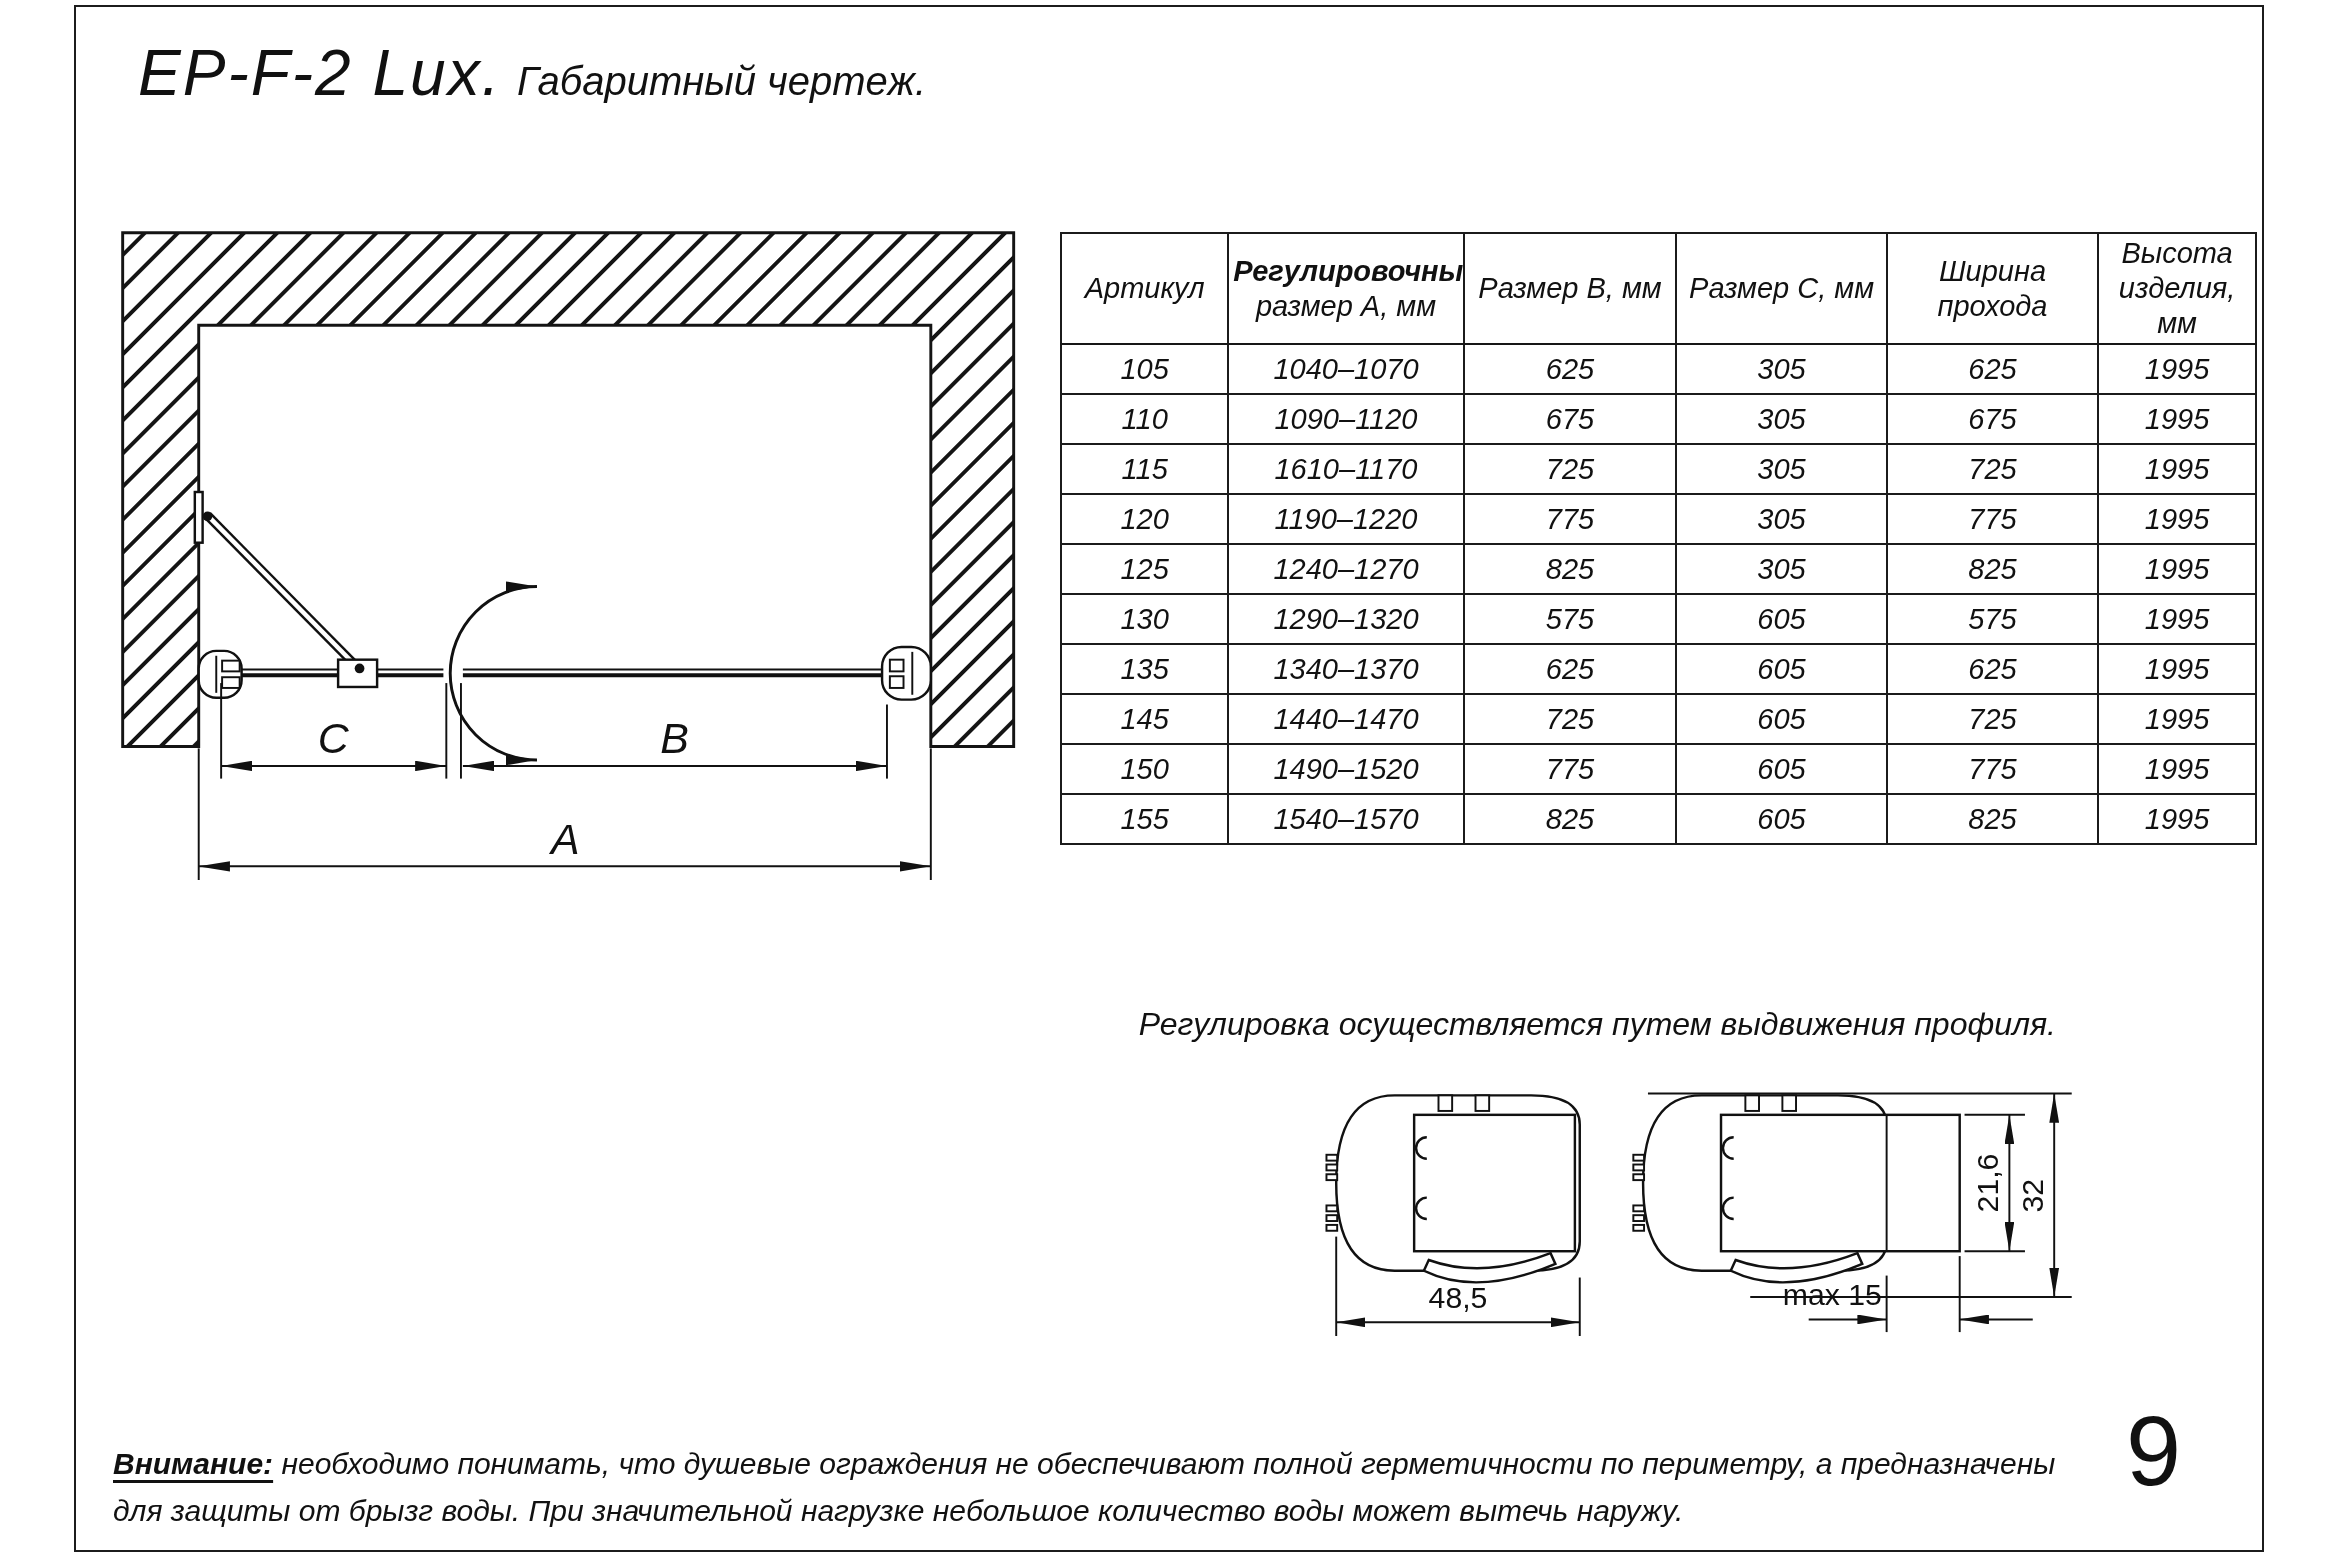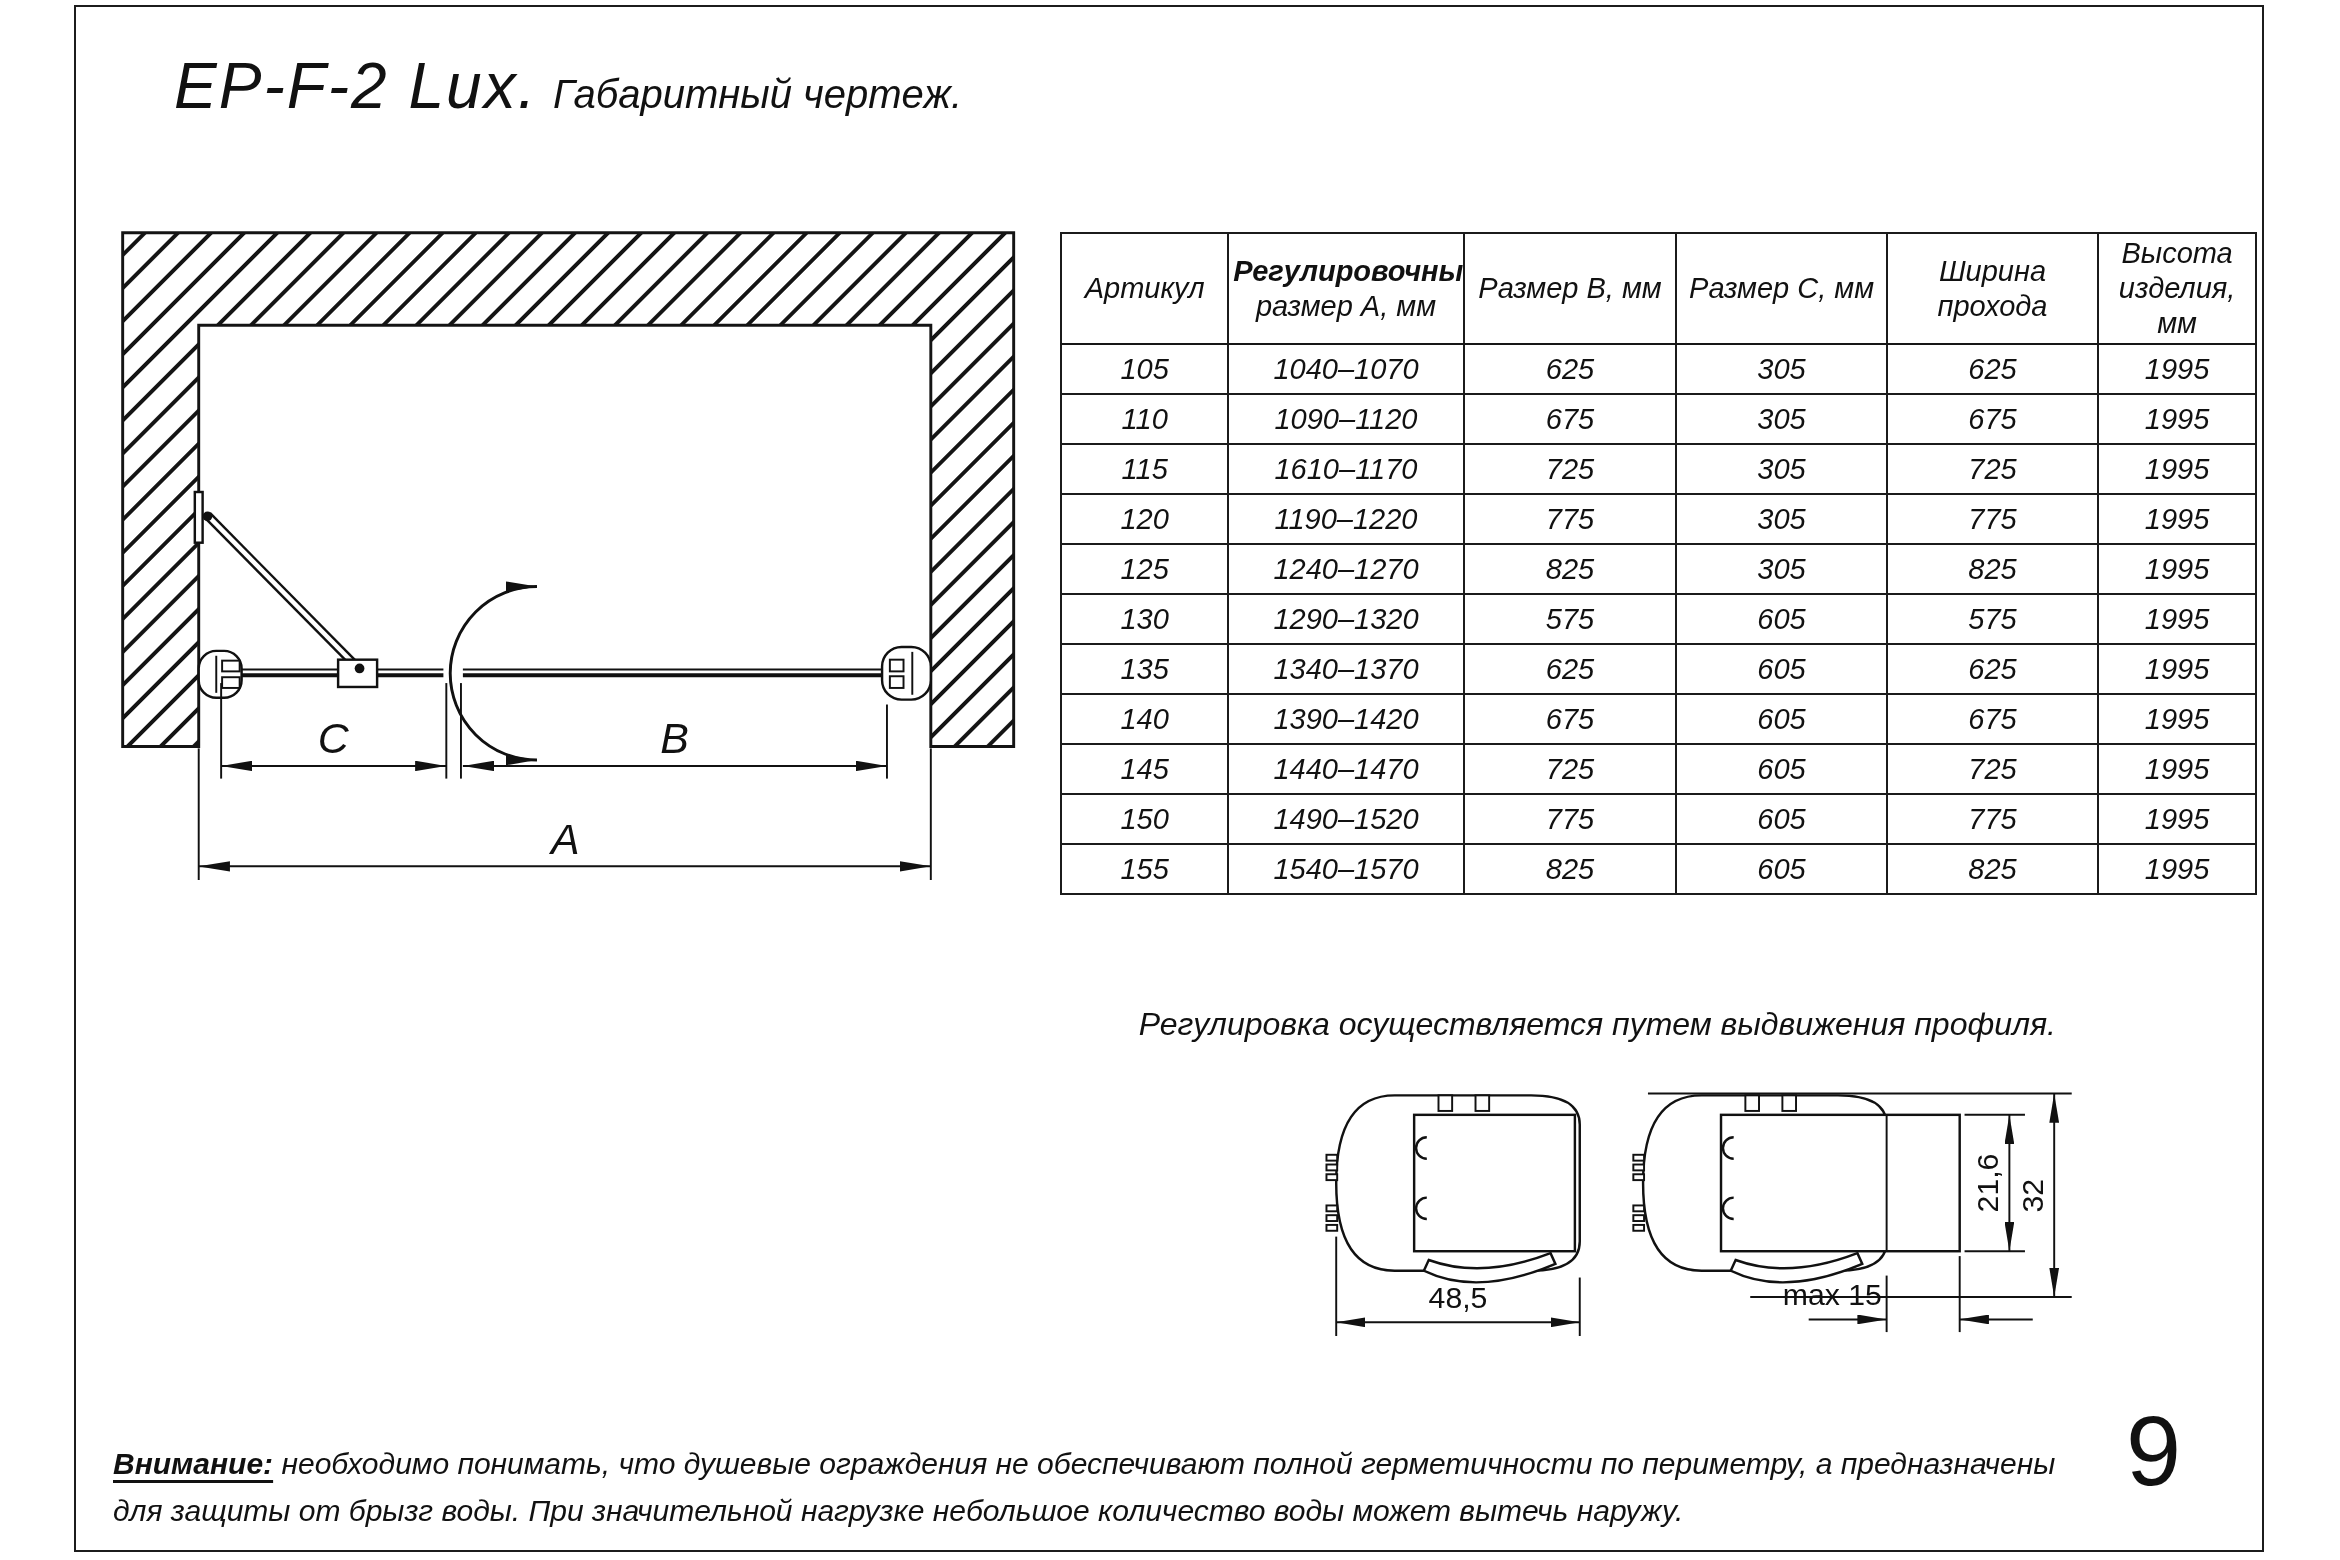--- a/index.html
+++ b/index.html
@@ -5,21 +5,21 @@
   html,body { margin:0; padding:0; background:#e8e8e8; }
   .page {
     position:relative; width:2341px; height:1560px; background:#ffffff;
     font-family:"Liberation Sans", sans-serif; color:#111; overflow:hidden;
   }
   .frame {
     position:absolute; left:74px; top:4.9px; width:2190px; height:1547px;
     border:2px solid #1c1c1c; box-sizing:border-box;
   }
   
-  .title { position:absolute; left:138px; top:49px; white-space:nowrap;margin-left:36px; }
+  .title { position:absolute; left:138px; top:36px; white-space:nowrap; }
   .title .model { font-size:64px; font-style:italic; letter-spacing:2px; }
   .title .subtitle { font-size:40px; font-style:italic; margin-left:15.6px; }
 
   
   .table-wrap { position:absolute; left:1060px; top:232px; width:1197px; }
   table.spec { width:100%; border-collapse:collapse; table-layout:fixed; border:2.9px solid #161616; }
   table.spec th, table.spec td {
     border:2px solid #1b1b1b; text-align:center; vertical-align:middle;
     font-style:italic; font-size:29px; padding:0 3.9px; overflow:hidden;
   }
@@ -206,28 +206,20 @@
             <td>605</td>
             <td>575</td>
             <td>1995</td>
           </tr>
           <tr>
             <td>135</td>
             <td>1340–1370</td>
             <td>625</td>
             <td>605</td>
             <td>625</td>
-            <td>1995</td>
-          </tr>
-          <tr>
-            <td>140</td>
-            <td>1390–1420</td>
-            <td>675</td>
-            <td>605</td>
-            <td>675</td>
             <td>1995</td>
           </tr>
           <tr>
             <td>145</td>
             <td>1440–1470</td>
             <td>725</td>
             <td>605</td>
             <td>725</td>
             <td>1995</td>
           </tr>

